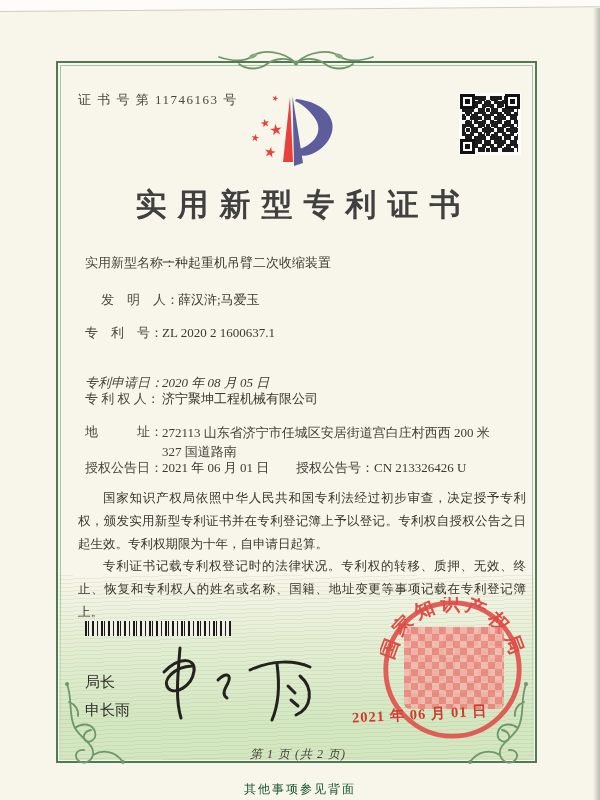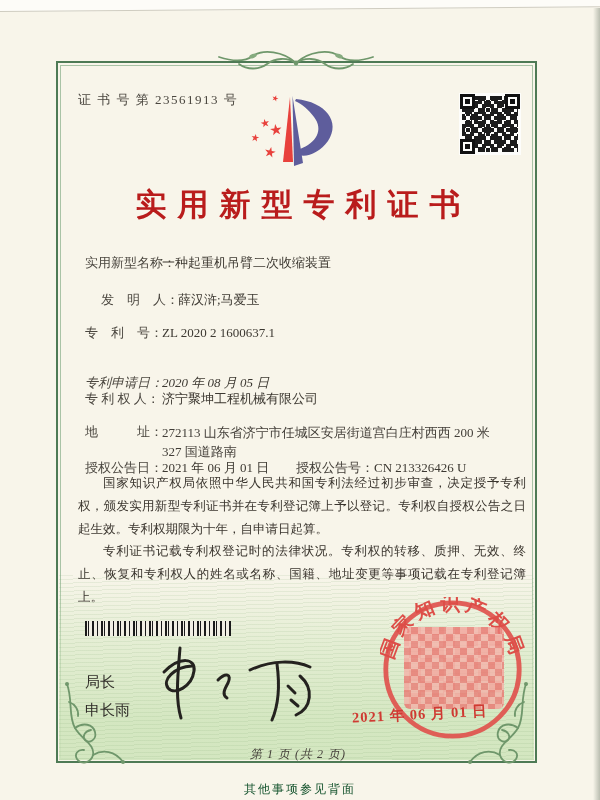--- a/index.html
+++ b/index.html
@@ -37,31 +37,31 @@
   .qr-noise{position:absolute;left:3px;top:3px;right:3px;bottom:3px;
     background-image:
       repeating-conic-gradient(#1c1c1c 0% 25%,transparent 0% 50%),
       repeating-conic-gradient(#1c1c1c 0% 25%,transparent 0% 50%);
     background-size:8px 8px,13px 13px;background-position:0 0,3px 5px;}
   .finder{position:absolute;width:15px;height:15px;background:#fdfdfb;border:3px solid #111;box-sizing:border-box;}
   .finder::after{content:"";position:absolute;left:2px;top:2px;width:5px;height:5px;background:#111;}
   .finder.tl{left:1px;top:1px;} .finder.tr{right:1px;top:1px;} .finder.bl{left:1px;bottom:1px;}
 
   .title{position:absolute;left:0;top:184px;width:596px;text-align:center;font-size:31px;font-weight:700;
-         color:#b91c1c;letter-spacing:11px;text-indent:11px;}
+         color:#404040;letter-spacing:11px;text-indent:11px;}
 
   .row{position:absolute;left:85px;font-size:13px;color:#413d37;white-space:nowrap;}
   .flabel{display:inline-block;width:77px;color:#4a463f;}
   .fvalue{color:#3c3831;}
   .row.r0{top:254px;} .row.r1{top:291px;margin-left:16px;} .row.r2{top:324px;} .row.r3{top:374px;font-style:italic;}
   .row.r4{top:390px;} .row.r5{top:423px;} .row.r6{top:459px;}
   .addr-lines{display:inline-block;vertical-align:top;white-space:normal;width:360px;line-height:19px;}
   .val-date{display:inline-block;width:134px;}
 
-  .paras{position:absolute;left:78px;top:472px;width:448px;font-size:12.5px;line-height:1.82;
+  .paras{position:absolute;left:78px;top:487px;width:448px;font-size:12.5px;line-height:1.82;
          color:#3a352e;text-align:justify;}
   .paras p{margin:0;text-indent:2em;}
 
   .barcode{position:absolute;left:85px;top:621px;width:146px;height:15px;
     background:repeating-linear-gradient(90deg,#1b1b1b 0 2px,#f2efe4 2px 3px,#1b1b1b 3px 4px,#f2efe4 4px 7px,
                #1b1b1b 7px 9px,#f2efe4 9px 12px,#1b1b1b 12px 13px,#f2efe4 13px 16px);}
 
   .signer{position:absolute;left:85px;top:668px;font-family:"Liberation Sans","DejaVu Sans",sans-serif;
           font-weight:400;font-size:15px;color:#2f2c28;line-height:28px;}
   .signature{position:absolute;left:150px;top:638px;width:195px;height:98px;}
@@ -114,21 +114,21 @@
   </svg>
   <svg class="flourish br" viewBox="0 0 72 86">
     <path class="green-stroke" d="M8,2 C14,18 9,34 16,46 C23,58 36,62 34,73 C32,81 22,83 18,77 C15,72 19,67 25,68"></path>
     <path class="green-stroke" d="M16,46 C24,40 34,42 36,50 C38,58 30,62 26,58 C23,54 26,49 32,48"></path>
     <path class="green-stroke" d="M34,73 C44,67 56,69 64,80"></path>
     <path class="green-stroke" d="M10,20 C16,22 20,28 19,34"></path>
     <circle cx="8" cy="2" r="2" fill="#6f976b"></circle>
     <circle cx="64" cy="80" r="2" fill="#6f976b"></circle>
   </svg>
 
-  <div class="certno">证 书 号 第 23561913 号</div>
+  <div class="certno">证 书 号 第 11746163 号</div>
 
   <svg class="logo" viewBox="0 0 150 100">
     <polygon points="66,14 59,79 69,79" fill="#e8413c"></polygon>
     <polygon points="68.5,13 70,83 79,80" fill="#5e5d9c"></polygon>
     <path d="M72,16 C102,19 117,39 104,58 C96,69 83,75 75,72 C73,70 73,68 76,66 C92,60 100,47 90,34 C85,27 78,21 71,18 Z" fill="#5e5d9c"></path>
     <text x="48" y="17" font-size="8" fill="#e8413c" transform="rotate(18 48 14)">★</text>
     <text x="36" y="44" font-size="11" fill="#e8413c" transform="rotate(-12 40 40)">★</text>
     <text x="27" y="58" font-size="10" fill="#e8413c" transform="rotate(10 31 54)">★</text>
     <text x="45" y="52" font-size="15" fill="#e8413c" transform="rotate(-8 51 46)">★</text>
     <text x="40" y="74" font-size="14" fill="#e8413c" transform="rotate(12 46 68)">★</text>

